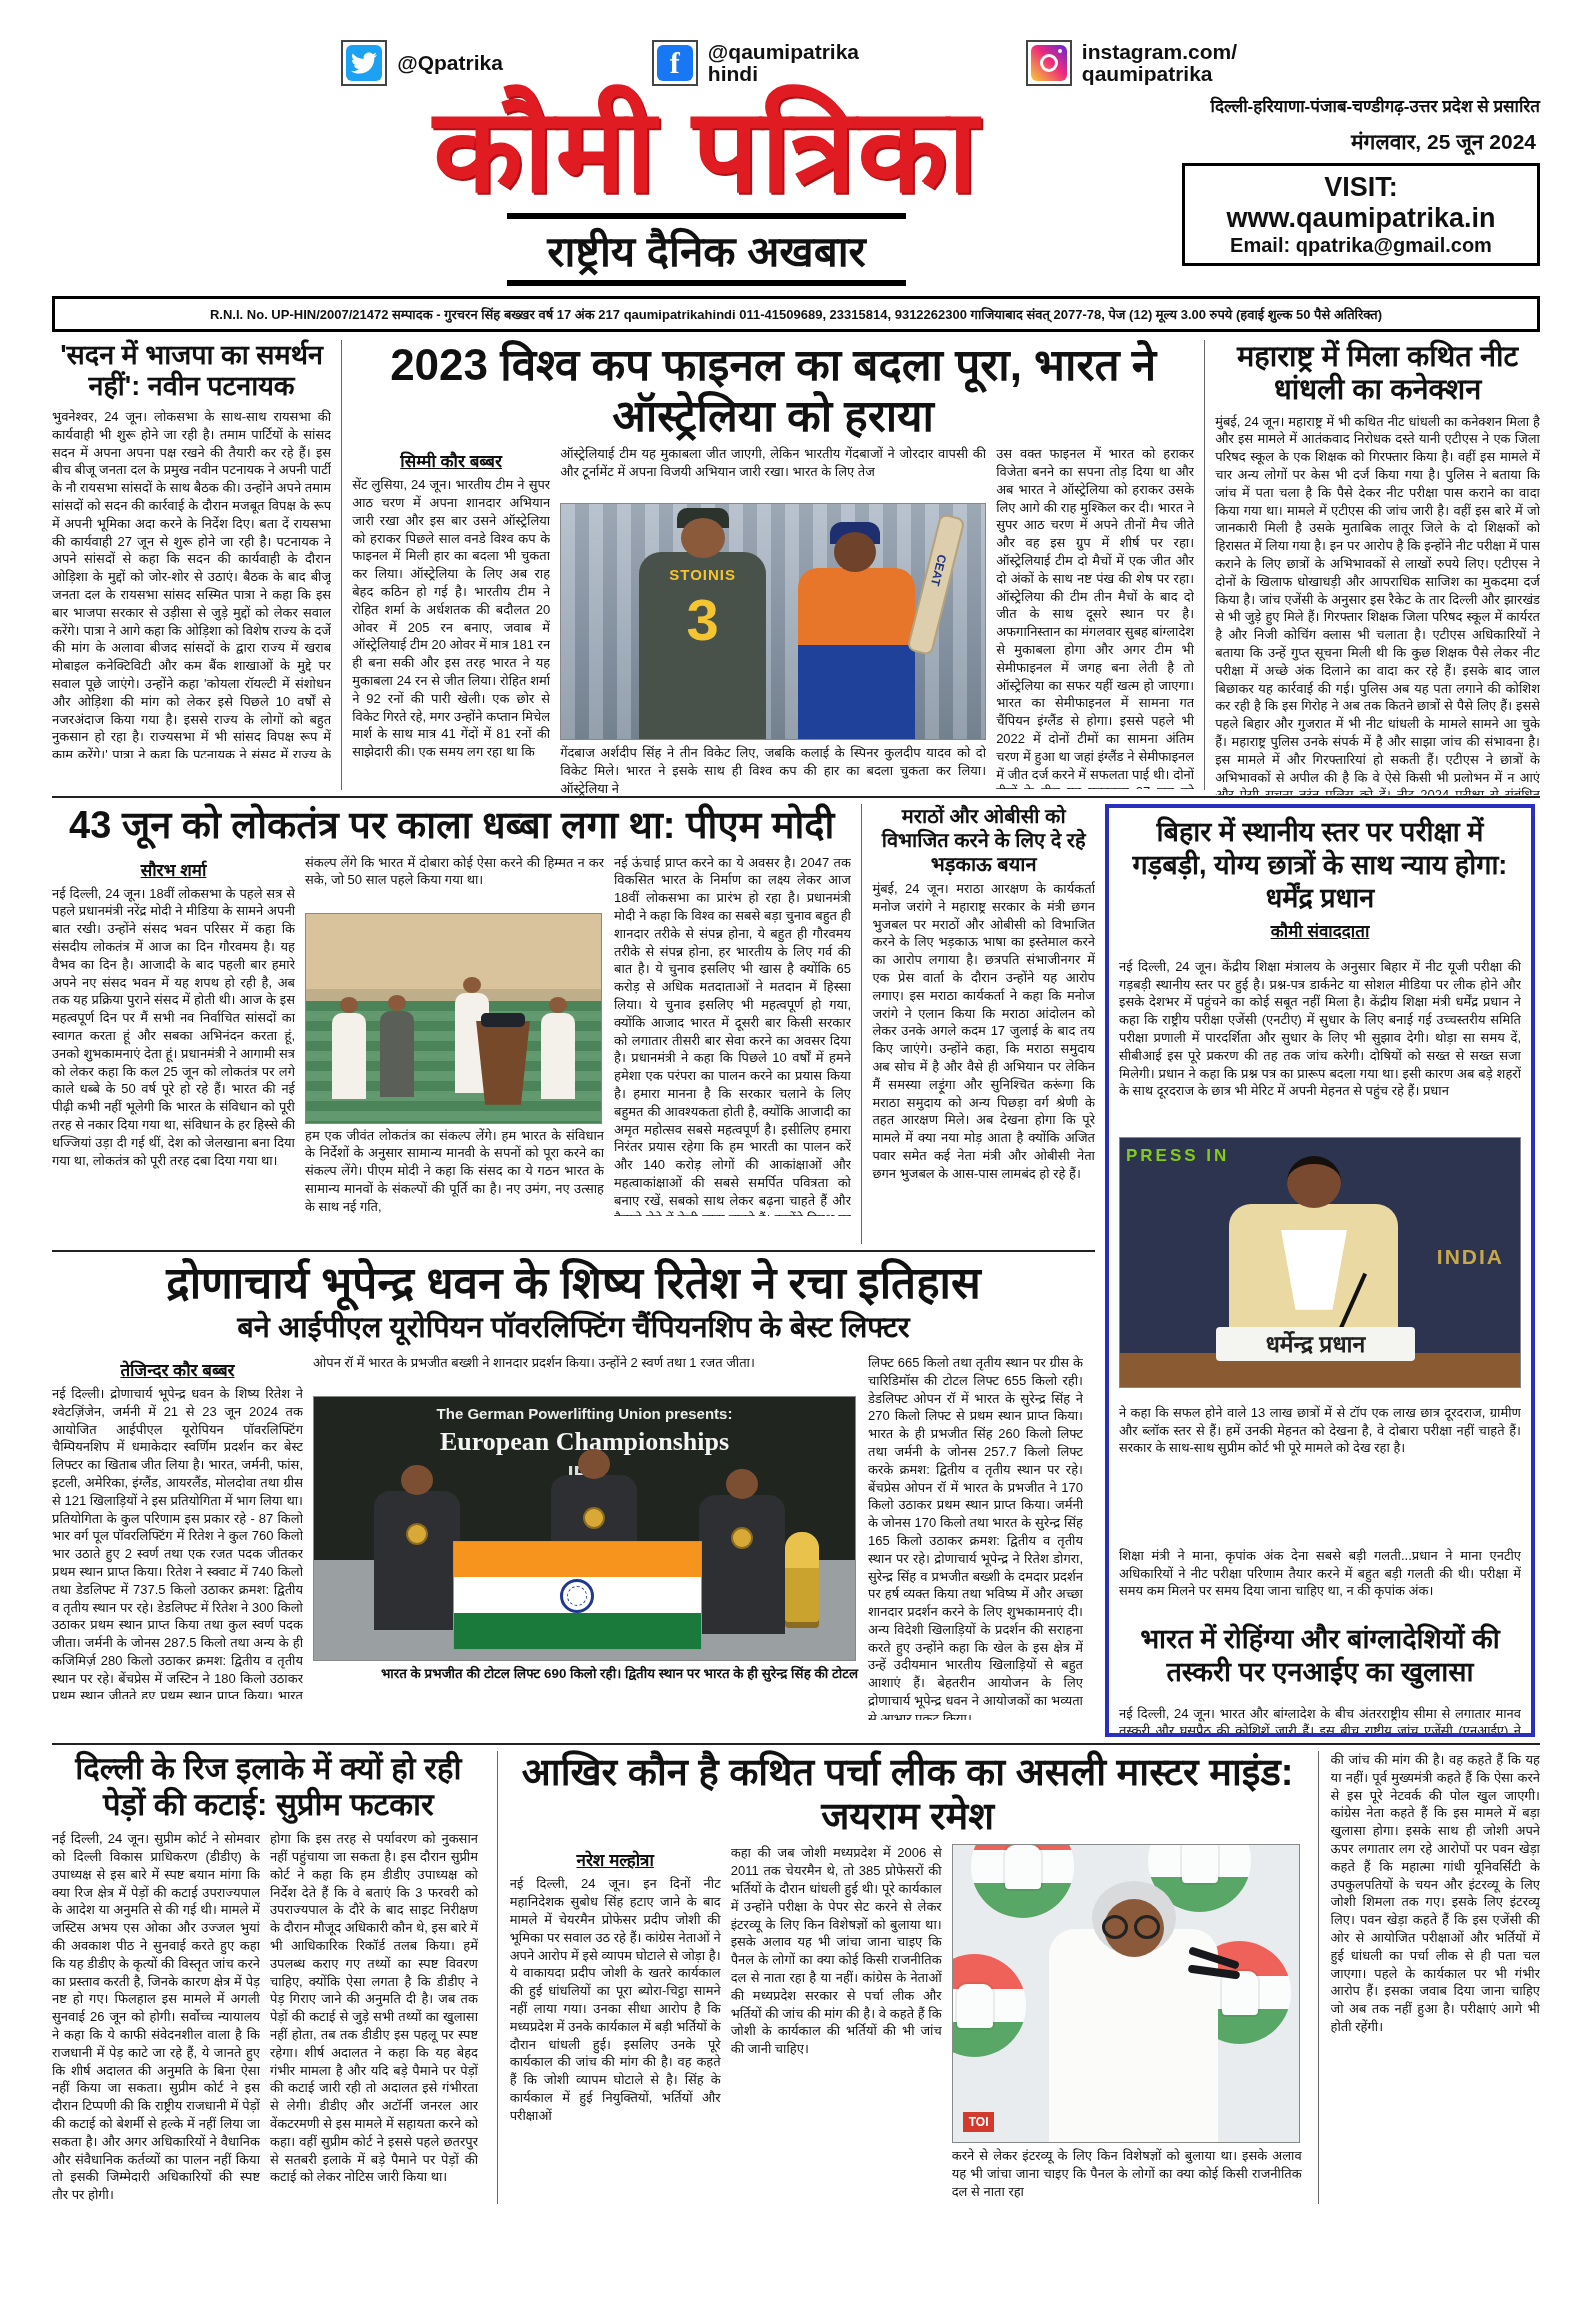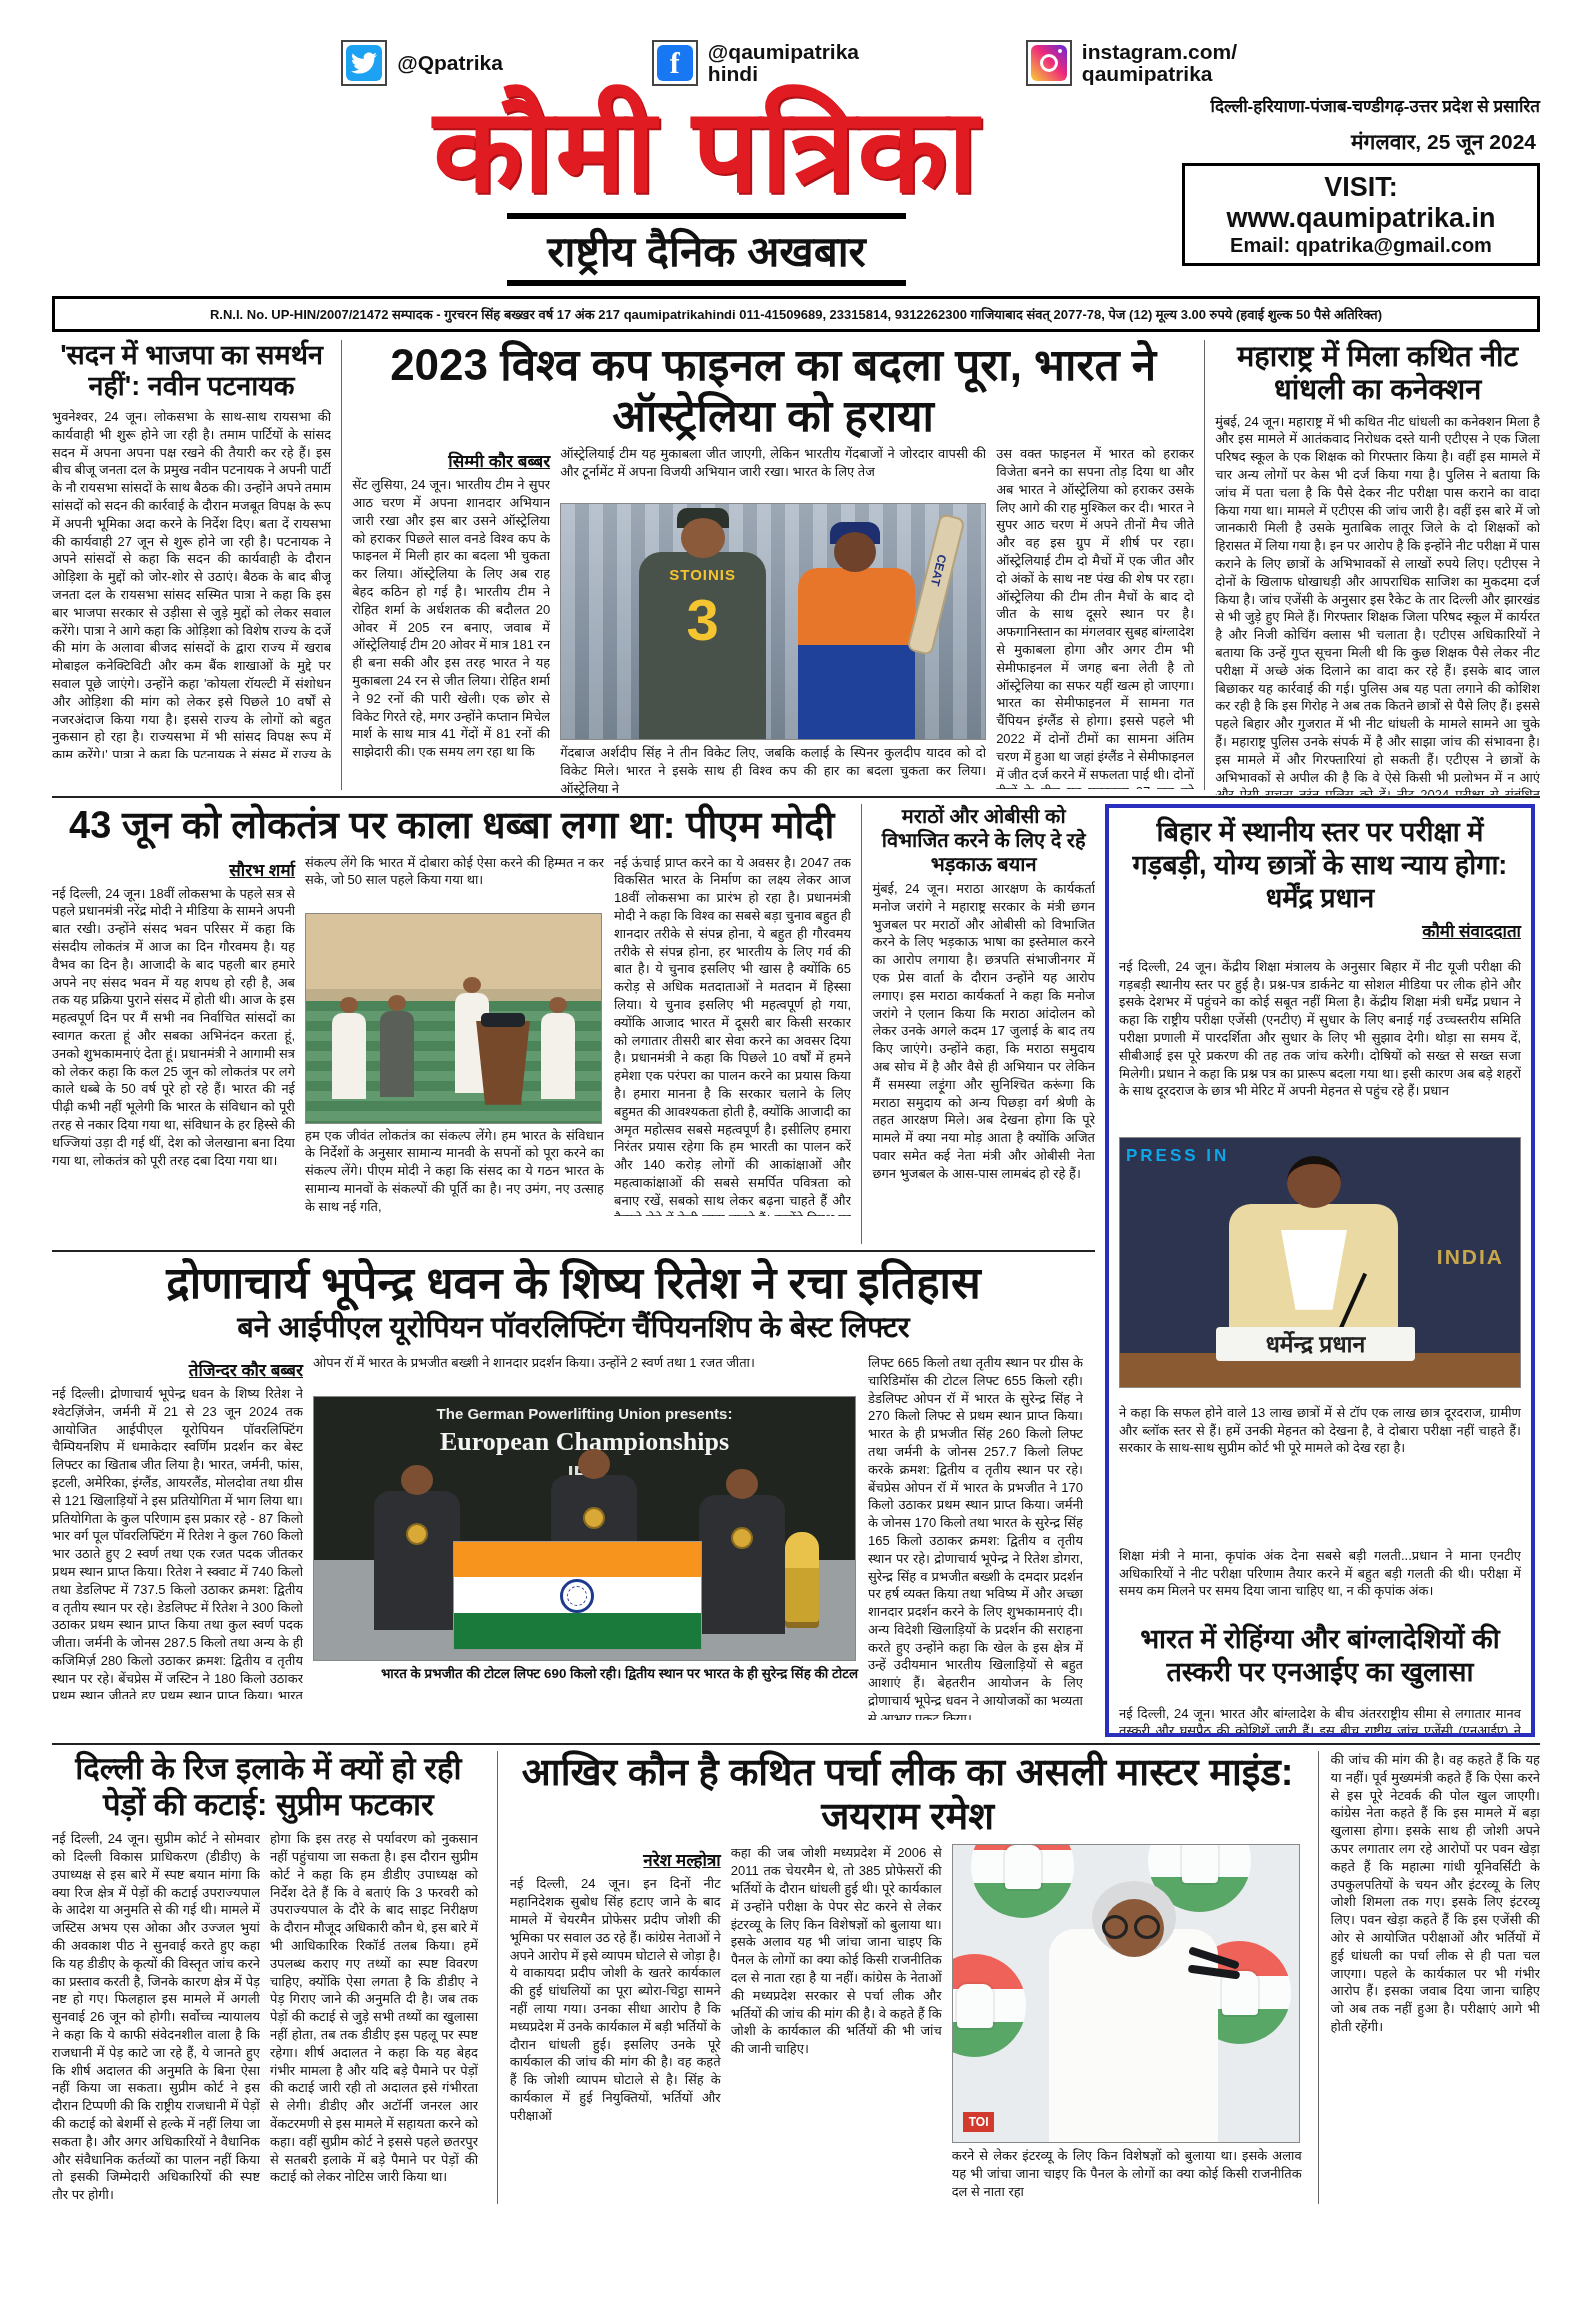--- a/index.html
+++ b/index.html
@@ -28,21 +28,21 @@
   .dateline { font-size:21px; font-weight:bold; text-align:right; margin:10px 4px 8px 0; }
   .visitbox { border:3px solid #000; text-align:center; padding:6px 4px; }
   .visitbox .v1 { font-size:27px; font-weight:900; }
   .visitbox .v2 { font-size:27px; font-weight:900; }
   .visitbox .v3 { font-size:20px; font-weight:bold; }
 
   .rni { border:3px solid #000; margin-top:10px; padding:6px 4px; text-align:center; font-size:13px; font-weight:bold; white-space:nowrap; overflow:hidden; }
 
   
   .hl { font-weight:900; text-align:center; line-height:1.15; }
-  .byline { font-weight:bold; text-align:right; text-decoration:underline; font-size:17px; margin:4px 0; }
+  .byline { font-weight:bold; text-align:center; text-decoration:underline; font-size:17px; margin:4px 0; }
   .col { font-size:13px; line-height:1.37; text-align:justify; overflow:hidden; }
   .vrule { width:0; border-left:1.5px solid #666; align-self:stretch; }
   .hrule { border:none; border-top:2px solid #222; margin:6px 0; }
 
   
   .top-section { display:flex; gap:10px; margin-top:8px; height:450px; }
   .patnaik { width:299px; }
   .patnaik .hl { font-size:27px; }
   .patnaik .col { height:350px; margin-top:6px; }
   .cricket { width:842px; display:flex; flex-direction:column; }
@@ -114,21 +114,21 @@
   .chakra { position:absolute; left:106px; top:37px; width:34px; height:34px; border:3px solid #1d3a8f; border-radius:50%; }
   .chakra:before { content:""; position:absolute; inset:4px; border:1px dashed #1d3a8f; border-radius:50%; }
   .trophy { position:absolute; right:36px; bottom:38px; width:34px; height:90px; background:linear-gradient(180deg,#e8c24a 0 40%,#caa32f 40%); border-radius:16px 16px 4px 4px; box-shadow:0 6px 0 #8a6b1f; }
   .power-cap { font-size:13.4px; font-weight:bold; text-align:right; margin-top:3px; }
 
   
   .bluebox { width:430px; border:4px solid #2a2fbe; padding:8px 10px; height:933px; overflow:hidden; }
   .bluebox .hl { font-size:27px; line-height:1.22; }
   .bluebox .col { height:175px; margin-top:16px; }
   .ph-pradhan { width:100%; height:251px; margin:4px 0; background:#2c3450; }
-  .ph-pradhan .gold1 { position:absolute; top:8px; left:6px; color:#0ea5e9; font-weight:bold; font-size:17px; letter-spacing:3px; }
+  .ph-pradhan .gold1 { position:absolute; top:8px; left:6px; color:#84cc16; font-weight:bold; font-size:17px; letter-spacing:3px; }
   .ph-pradhan .gold2 { position:absolute; top:107px; right:16px; color:#c9a84c; font-weight:bold; font-size:21px; letter-spacing:2px; }
   .pradhan-body { position:absolute; left:109px; top:66px; width:169px; height:149px; background:#ead9a2; border-radius:22px 22px 0 0; }
   .pradhan-body .shirt { position:absolute; left:52px; top:26px; width:66px; height:80px; background:#fff; clip-path:polygon(0 0,100% 0,78% 100%,22% 100%); }
   .pradhan-head { position:absolute; left:167px; top:18px; width:54px; height:52px; background:#7a4a30; border-radius:50%; border-top:8px solid #15100c; }
   .desk { position:absolute; left:0; right:0; bottom:0; height:34px; background:#8a5a33; }
   .nameplate { position:absolute; left:96px; bottom:26px; width:199px; height:34px; background:#f4f4f0; border-radius:4px; text-align:center; font-size:23px; font-weight:bold; color:#222; line-height:34px; }
   .micline { position:absolute; left:231px; bottom:56px; width:4px; height:60px; background:#111; transform:rotate(24deg); }
   .bluebox .col2 { height:127px; }
   .nia-hl { font-size:27px; margin-top:6px; }
   .bluebox .col3 { height:229px; }

